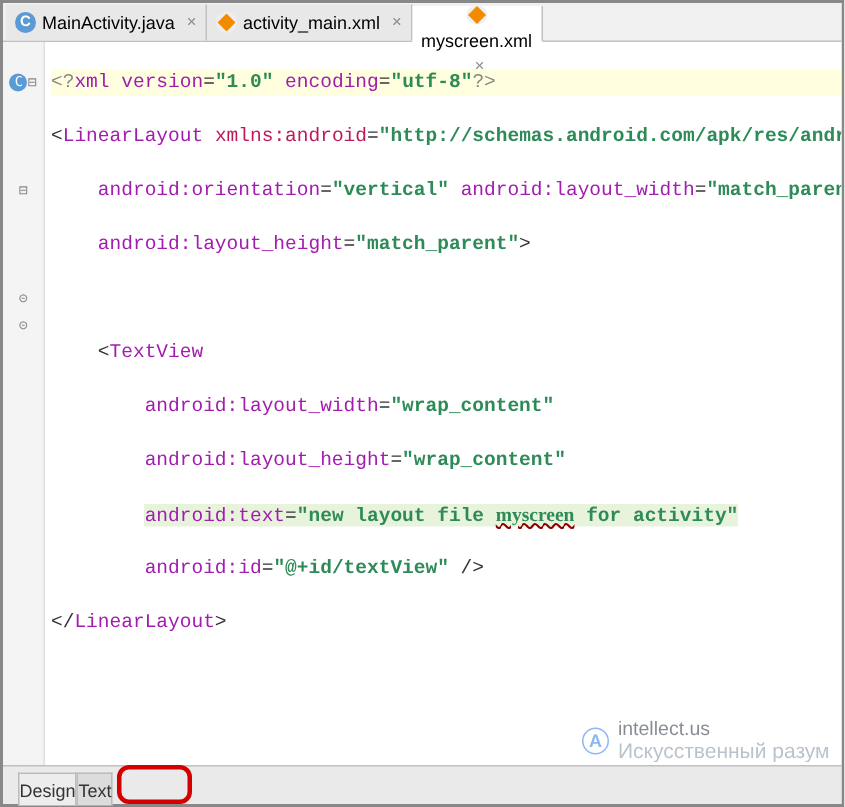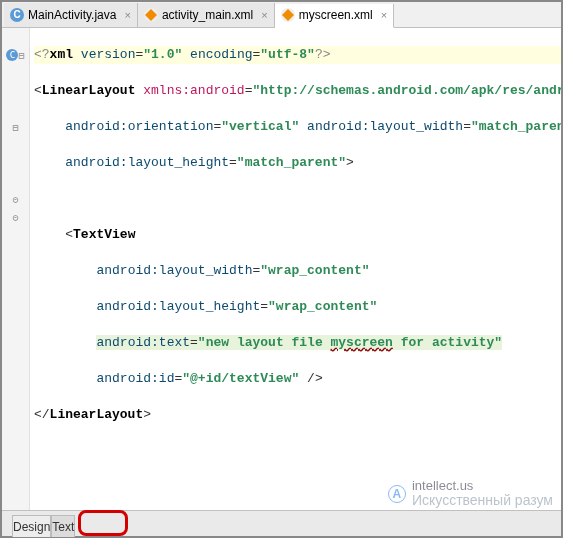--- a/index.html
+++ b/index.html
@@ -1,38 +1,38 @@
 <!DOCTYPE html>
 <html><head>
 <meta charset="utf-8">
 <style>
   * { margin: 0; padding: 0; box-sizing: border-box; }
   html, body { width: 563px; height: 538px; font-family: "Segoe UI", Tahoma, sans-serif; font-size: 12px; background: #fff; }
   .frame { width: 563px; height: 538px; border: 2px solid #888; display: flex; flex-direction: column; background: #fff; }
   .tabbar { display: flex; align-items: center; height: 26px; border-bottom: 1px solid #c0c0c0; background: #f0f0f0; padding-left: 2px; }
   .tab { display: flex; align-items: center; height: 24px; padding: 0 6px; border-right: 1px solid #c0c0c0; background: #e8e8e8; gap: 4px; cursor: pointer; }
-  .tab.active { background: #fff; border-bottom: 1px solid #fff; position: relative; top: 1px; }
+  .tab.active { background: #fff; border-bottom: 1px solid #fff; position: relative; top: 1px; flex-direction: column; }
   .tab .close { color: #888; font-size: 11px; margin-left: 4px; }
   .icon { display: inline-flex; align-items: center; justify-content: center; width: 14px; height: 14px; font-size: 10px; font-weight: bold; border-radius: 7px; }
   .icon.class { background: #5b9bd5; color: #fff; }
   .icon.xml  { background: #eee; }
   .editor { flex: 1; display: flex; overflow: hidden; background: #fff; }
   .gutter { width: 28px; background: #f4f4f4; border-right: 1px solid #e0e0e0; font-family: Consolas, monospace; font-size: 12px; color: #888; }
   .gline { height: 18px; display: flex; align-items: center; justify-content: center; }
   .gline .class-badge { width: 12px; height: 12px; border-radius: 6px; background: #5b9bd5; color: #fff; font-size: 9px; display: flex; align-items: center; justify-content: center; }
   .gline .fold { font-size: 10px; color: #888; }
   .code { flex: 1; font-family: Consolas, "Courier New", monospace; font-size: 13px; line-height: 18px; white-space: pre; color: #333; padding-left: 4px; overflow: hidden; }
   .cline { height: 18px; }
   .hl-line { background: #ffffe0; }
-  .kw   { color: #000000; font-weight: bold; } 
-  .attr { color: #0c4a6e; }
+  .kw   { color: #a21caf; font-weight: normal; } 
+  .attr { color: #a21caf; }
   .ns   { color: #be185d; }
   .val  { color: #2e8b57; font-weight: bold; }
   .warn { background: #e8f3dc; }
-  .wavy { text-decoration: underline wavy #8b0000; }
+  .wavy { text-decoration: underline wavy #8b0000; font-family: Liberation Serif, serif; }
   .gray { color: #888; }
   .footer { height: 26px; border-top: 1px solid #c0c0c0; background: #eaeaea; display: flex; align-items: flex-end; padding-left: 10px; gap: 0; }
   .ftab { height: 22px; display:flex; align-items:center; padding: 0 0; border: 1px solid #bbb; background: #ededed; font-size: 12px; color: #333; cursor: pointer; position: relative; top:1px; border-bottom: none; }
   .ftab.active { background: #dcdcdc; }
   .text-ring { position: absolute; left: 76px; bottom: 0; width: 50px; height: 26px; border: 3px solid #d40000; border-radius: 8px; pointer-events: none; }
   .footer-wrap { position: relative; height:26px; }
   .watermark { position: absolute; right: 10px; bottom: 30px; display: flex; align-items: center; gap: 6px; opacity: 0.5; pointer-events: none; }
   .wm-badge { width: 18px; height: 18px; border-radius: 9px; border: 1px solid #1a73e8; color: #1a73e8; display:flex; align-items:center; justify-content:center; font-weight:bold; font-size:12px; }
   .wm-text { color: #0f172a; font-size: 13px; line-height: 12px; }
   .wm-sub  { color: #789; font-size: 14px; }

